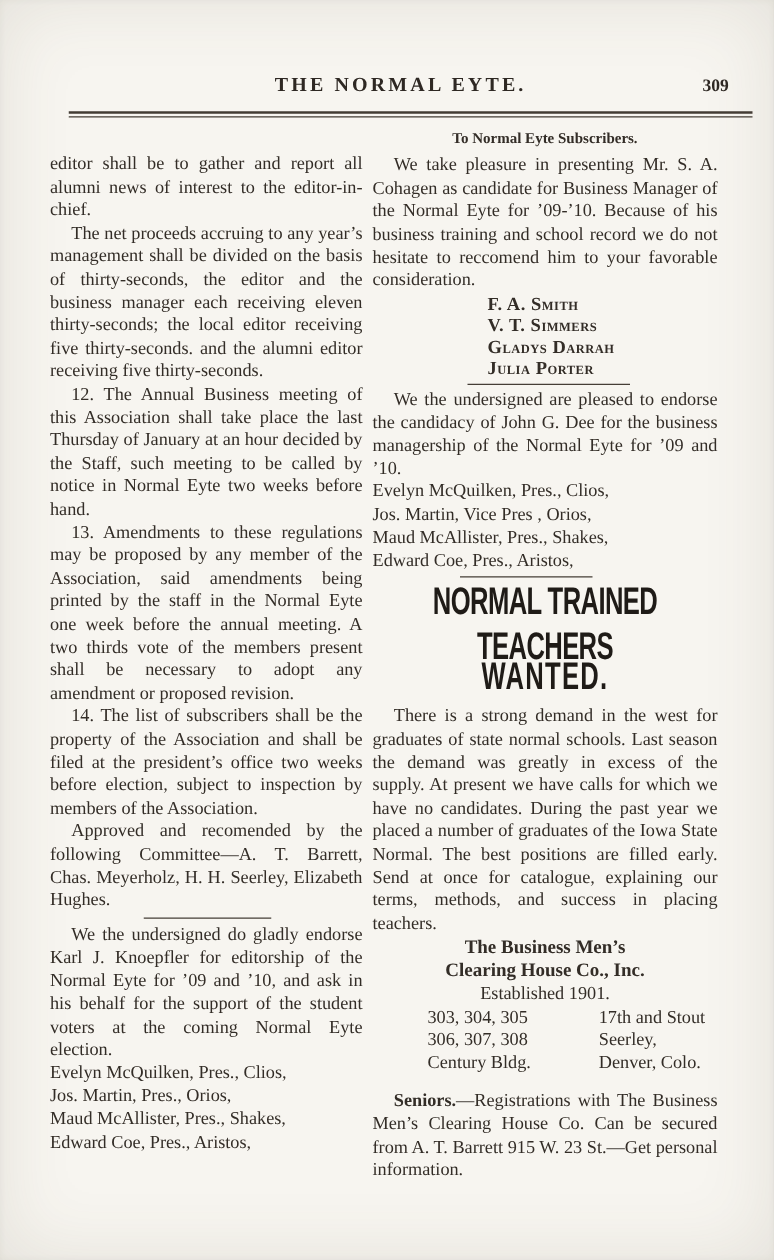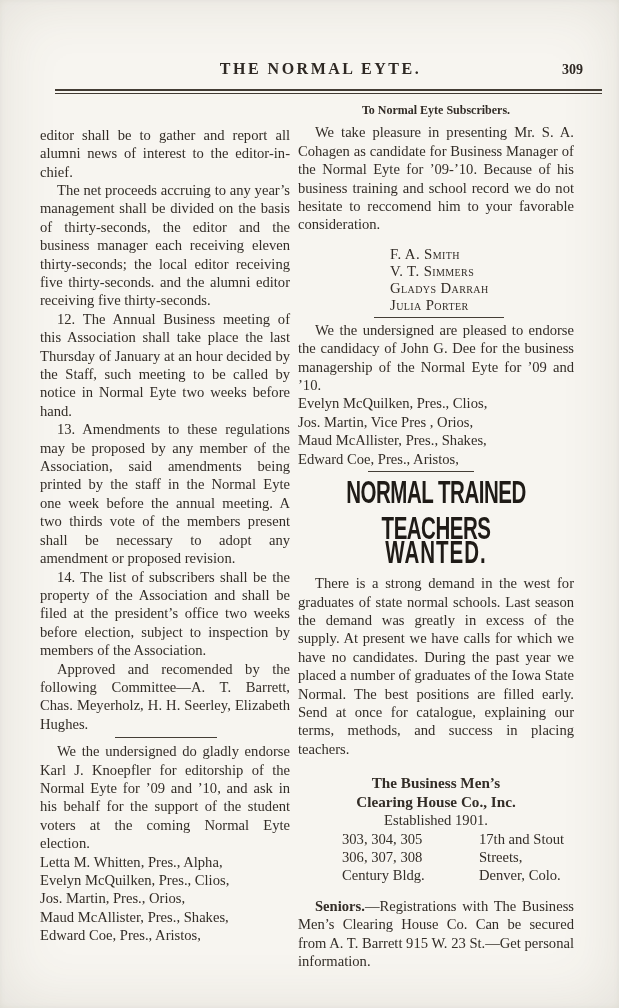--- a/index.html
+++ b/index.html
@@ -45,35 +45,35 @@
   .just{text-align:justify;text-indent:17px;}
   .sig-line{text-indent:0;text-align:left;}
   .shortrule{
     height:0;border-top:1.5px solid #453e36;
     margin:4px 0 4px 75px;width:102px;
   }
   .shortrule.r1{margin:3px 0 3px 76px;width:130px;}
   .shortrule.r2{margin:3px 0 4px 70px;width:106px;}
   .center-bold{font-weight:bold;text-align:center;text-indent:0;}
   .subscribers-heading{margin:1px 0 4px 0;font-size:12px;}
-  .smallcaps-block{margin:12px 0 2px 92px;}
+  .smallcaps-block{margin:2px 0 2px 92px;font-weight:bold;}
   .smallcaps-block div{
     font-variant:small-caps;letter-spacing:.4px;line-height:17px;
     font-size:14.8px;
   }
   .ad-headline{
     font-family:"Liberation Sans", sans-serif;
     font-weight:900;text-align:center;color:#1f1b17;
     letter-spacing:-0.5px;
     transform:scaleY(1.5);transform-origin:center;
   }
   .ad-headline.line1{font-size:20.5px;margin:14px 0 2px 0;line-height:24px;}
   .ad-headline.line2{font-size:20.5px;margin:6px 0 10px 0;line-height:24px;letter-spacing:1px;}
   .company{line-height:19px;font-size:15.2px;}
-  .company.first{margin-top:15px;}
+  .company.first{margin-top:0;}
   .established{text-align:center;text-indent:0;}
   .addr-row{display:flex;text-indent:0;}
   .addr-left{width:137px;flex:none;margin-left:44px;}
   .addr-row:nth-of-type(3) .addr-right{margin-left:17px;}
   .lead-bold{font-weight:bold;}
   .mt2{margin-top:12px;}
 </style>
 </head>
 <body>
 
@@ -89,21 +89,20 @@
 
     <div class="col-left">
       <p class="just" style="text-indent:0">editor shall be to gather and report all alumni news of interest to the editor-in-chief.</p>
       <p class="just">The net proceeds accruing to any year’s management shall be divided on the basis of thirty-seconds, the editor and the business manager each receiving eleven thirty-seconds; the local editor receiving five thirty-seconds. and the alumni editor receiving five thirty-seconds.</p>
       <p class="just">12. The Annual Business meeting of this Association shall take place the last Thursday of January at an hour decided by the Staff, such meeting to be called by notice in Normal Eyte two weeks before hand.</p>
       <p class="just">13. Amendments to these regulations may be proposed by any member of the Association, said amendments being printed by the staff in the Normal Eyte one week before the annual meeting. A two thirds vote of the members present shall be necessary to adopt any amendment or proposed revision.</p>
       <p class="just">14. The list of subscribers shall be the property of the Association and shall be filed at the president’s office two weeks before election, subject to inspection by members of the Association.</p>
       <p class="just">Approved and recomended by the following Committee—A. T. Barrett, Chas. Meyerholz, H. H. Seerley, Elizabeth Hughes.</p>
       <div class="shortrule"></div>
       <p class="just">We the undersigned do gladly endorse Karl J. Knoepfler for editorship of the Normal Eyte for ’09 and ’10, and ask in his behalf for the support of the student voters at the coming Normal Eyte election.</p>
-      <p class="sig-line">Letta M. Whitten, Pres., Alpha,</p>
       <p class="sig-line">Evelyn McQuilken, Pres., Clios,</p>
       <p class="sig-line">Jos. Martin, Pres., Orios,</p>
       <p class="sig-line">Maud McAllister, Pres., Shakes,</p>
       <p class="sig-line">Edward Coe, Pres., Aristos,</p>
     </div>
 
     <div class="col-right">
       <p class="center-bold subscribers-heading">To Normal Eyte Subscribers.</p>
       <p class="just">We take pleasure in presenting Mr. S. A. Cohagen as candidate for Business Manager of the Normal Eyte for ’09-’10. Because of his business training and school record we do not hesitate to reccomend him to your favorable consideration.</p>
       <div class="smallcaps-block">
@@ -124,21 +123,21 @@
       <p class="just">There is a strong demand in the west for graduates of state normal schools. Last season the demand was greatly in excess of the supply. At present we have calls for which we have no candidates. During the past year we placed a number of graduates of the Iowa State Normal. The best positions are filled early. Send at once for catalogue, explaining our terms, methods, and success in placing teachers.</p>
       <p class="center-bold company first">The Business Men’s</p>
       <p class="center-bold company">Clearing House Co., Inc.</p>
       <p class="established">Established 1901.</p>
       <div class="addr-row">
         <span class="addr-left">303, 304, 305</span>
         <span class="addr-right">17th and Stout</span>
       </div>
       <div class="addr-row">
         <span class="addr-left">306, 307, 308</span>
-        <span class="addr-right">Streets,</span>
+        <span class="addr-right">Seerley,</span>
       </div>
       <div class="addr-row">
         <span class="addr-left">Century Bldg.</span>
         <span class="addr-right">Denver, Colo.</span>
       </div>
       <p class="just mt2"><span class="lead-bold">Seniors.</span><span>—Registrations with The Business Men’s Clearing House Co. Can be secured from A. T. Barrett 915 W. 23 St.—Get personal information.</span></p>
     </div>
 
   </div>
 </div>

